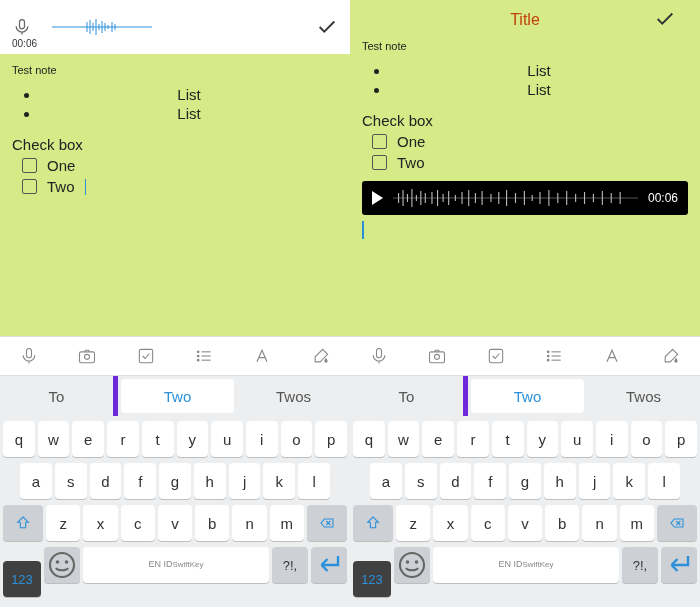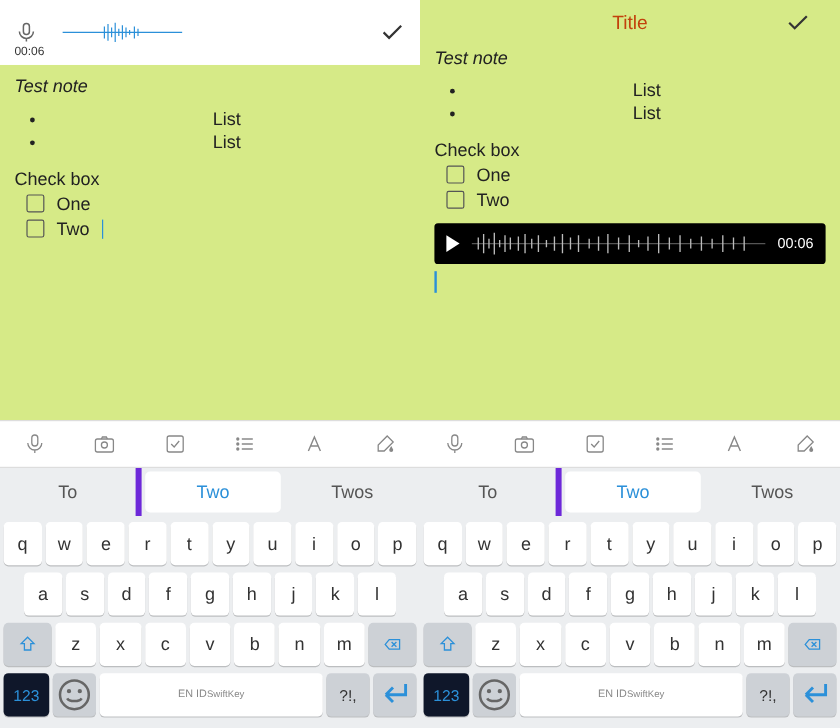--- a/index.html
+++ b/index.html
@@ -9,24 +9,24 @@
   .mic { width: 20px; height: 20px; }
   .rec-time { font-size: 10px; color: #333; position: absolute; left: 12px; top: 38px; }
   .wave-small { flex: 0 0 auto; margin-left: 20px; }
   .spacer { flex: 1; }
   .check { width: 22px; height: 22px; stroke: #333; stroke-width: 2; fill: none; }
   .title-bar { height: 40px; display: flex; align-items: center; justify-content: center; position: relative; }
   .title-text { color: #c2410c; font-size: 16px; }
   .title-bar .check { position: absolute; right: 12px; top: 8px; }
   .note { background: #d6ea87; flex: 1; padding: 10px 12px 8px 12px; color: #222; font-size: 15px; overflow: hidden; }
   .note-r { background: #d6ea87; }
-  .note h4 { font-weight: 400; font-size: 15px; margin-bottom: 10px; font-style: italic; }
+  .note h4 { font-weight: 400; font-size: 11px; margin-bottom: 10px; }
   .note ul { margin: 0 0 14px 28px; }
   .note ul li { margin: 2px 0; text-align: center; }
-  .cbrow { display: flex; align-items: flex-start; gap: 10px; margin: 4px 0 4px 10px; }
+  .cbrow { display: flex; align-items: center; gap: 10px; margin: 4px 0 4px 10px; }
   .cbox { width: 15px; height: 15px; border: 1.5px solid #555; border-radius: 2px; }
   .cursor { display: inline-block; width: 1px; height: 16px; background: #2b90d9; vertical-align: middle; }
   .audio-player { background: #000; height: 34px; border-radius: 3px; margin: 10px 0 6px 0; display: flex; align-items: center; padding: 0 10px; gap: 10px; }
   .play { width: 0; height: 0; border-left: 11px solid #fff; border-top: 7px solid transparent; border-bottom: 7px solid transparent; }
   .wave-big { flex: 1; height: 22px; }
   .audio-time { color: #fff; font-size: 12px; }
   .cursor-line { width: 1.5px; height: 18px; background: #2b90d9; margin-top: 4px; }
   .toolbar { background: #fff; height: 40px; border-top: 1px solid #ddd; border-bottom: 1px solid #ddd; display: flex; align-items: center; justify-content: space-around; }
   .toolbar svg, .toolbar .ticon { width: 20px; height: 20px; stroke: #888; fill: none; stroke-width: 1.3; }
   .suggest { background: #eceef0; height: 40px; display: flex; }
@@ -34,21 +34,21 @@
   .sug:last-child { border-right: none; }
   .sug.sel { background: #fff; color: #2b90d9; border-radius: 4px; margin: 3px; border: none; }
   .kbd { background: #eceef0; padding: 5px 3px 4px 3px; }
   .krow { display: flex; justify-content: center; gap: 3px; margin-bottom: 6px; }
   .key { background: #fff; border-radius: 4px; height: 36px; flex: 1; display: flex; align-items: center; justify-content: center; font-size: 15px; color: #333; box-shadow: 0 1px 0 rgba(0,0,0,0.2); min-width: 0; }
   .krow2 { padding: 0 17px; }
   .key.fn { background: #cdd1d6; flex: 0 0 40px; }
   .key.fn svg { width: 16px; height: 16px; }
   .krow4 .key.lang { flex: 2.4; font-size: 9px; color: #888; flex-direction: row; line-height: 1.1; justify-content: center; }
   .krow4 .key { font-size: 13px; }
-  .krow4 .key.num { background:#0f172a; flex:0 0 38px; color:#2b90d9; }
+  .krow4 .key.num { background:#404040; flex:0 0 38px; color:#2b90d9;margin-top:14px; }
   .krow4 .key.sm { background:#cdd1d6; flex:0 0 36px; }
 </style>
 </head>
 <body>
 
 <div class="pane">
   <div class="rec-bar">
     <svg class="mic" viewBox="0 0 24 24" stroke="#666" fill="none" stroke-width="1.5">
         <rect x="9" y="3" width="6" height="11" rx="3"></rect>
         <path d="M5 11a7 7 0 0 0 14 0M12 18v3"></path>

